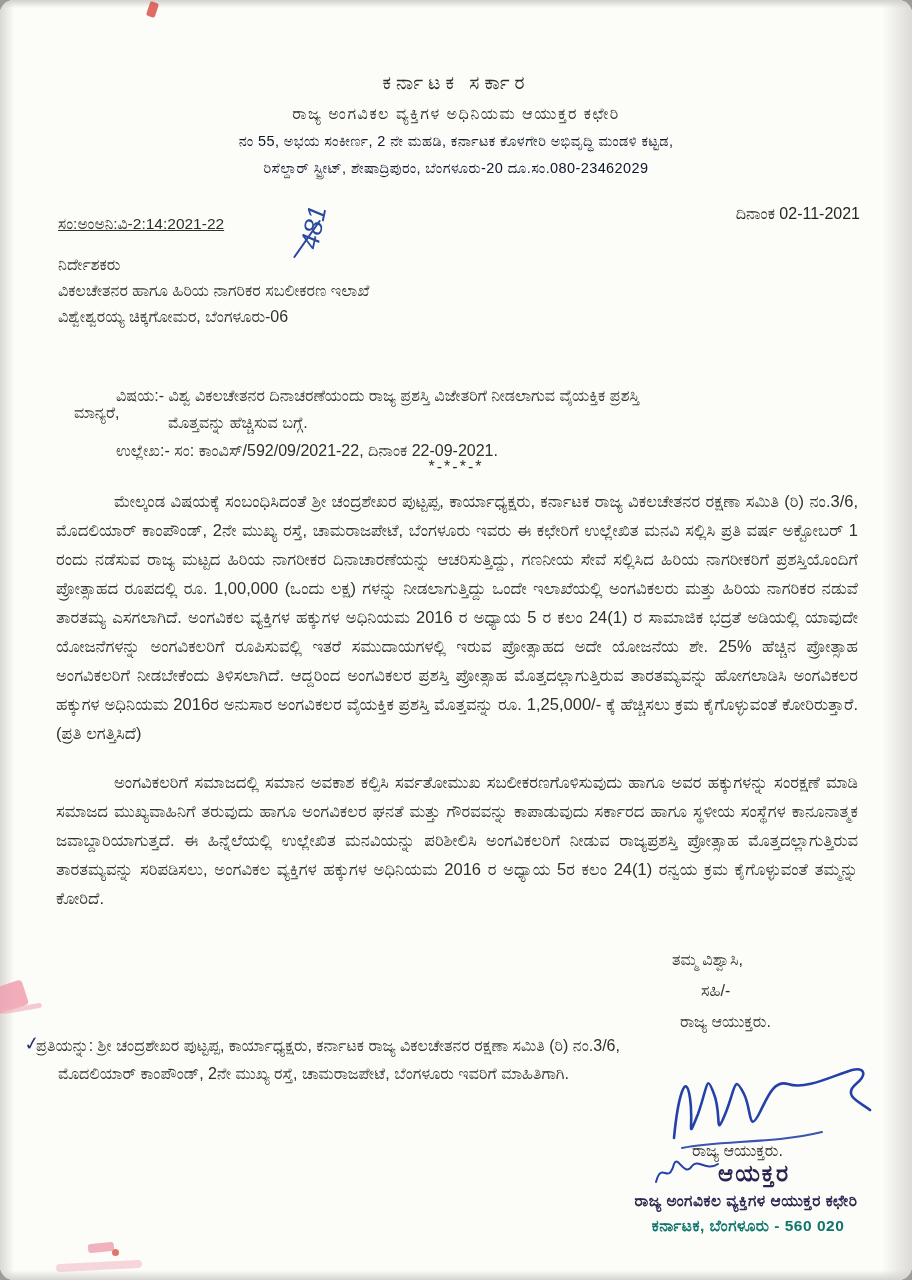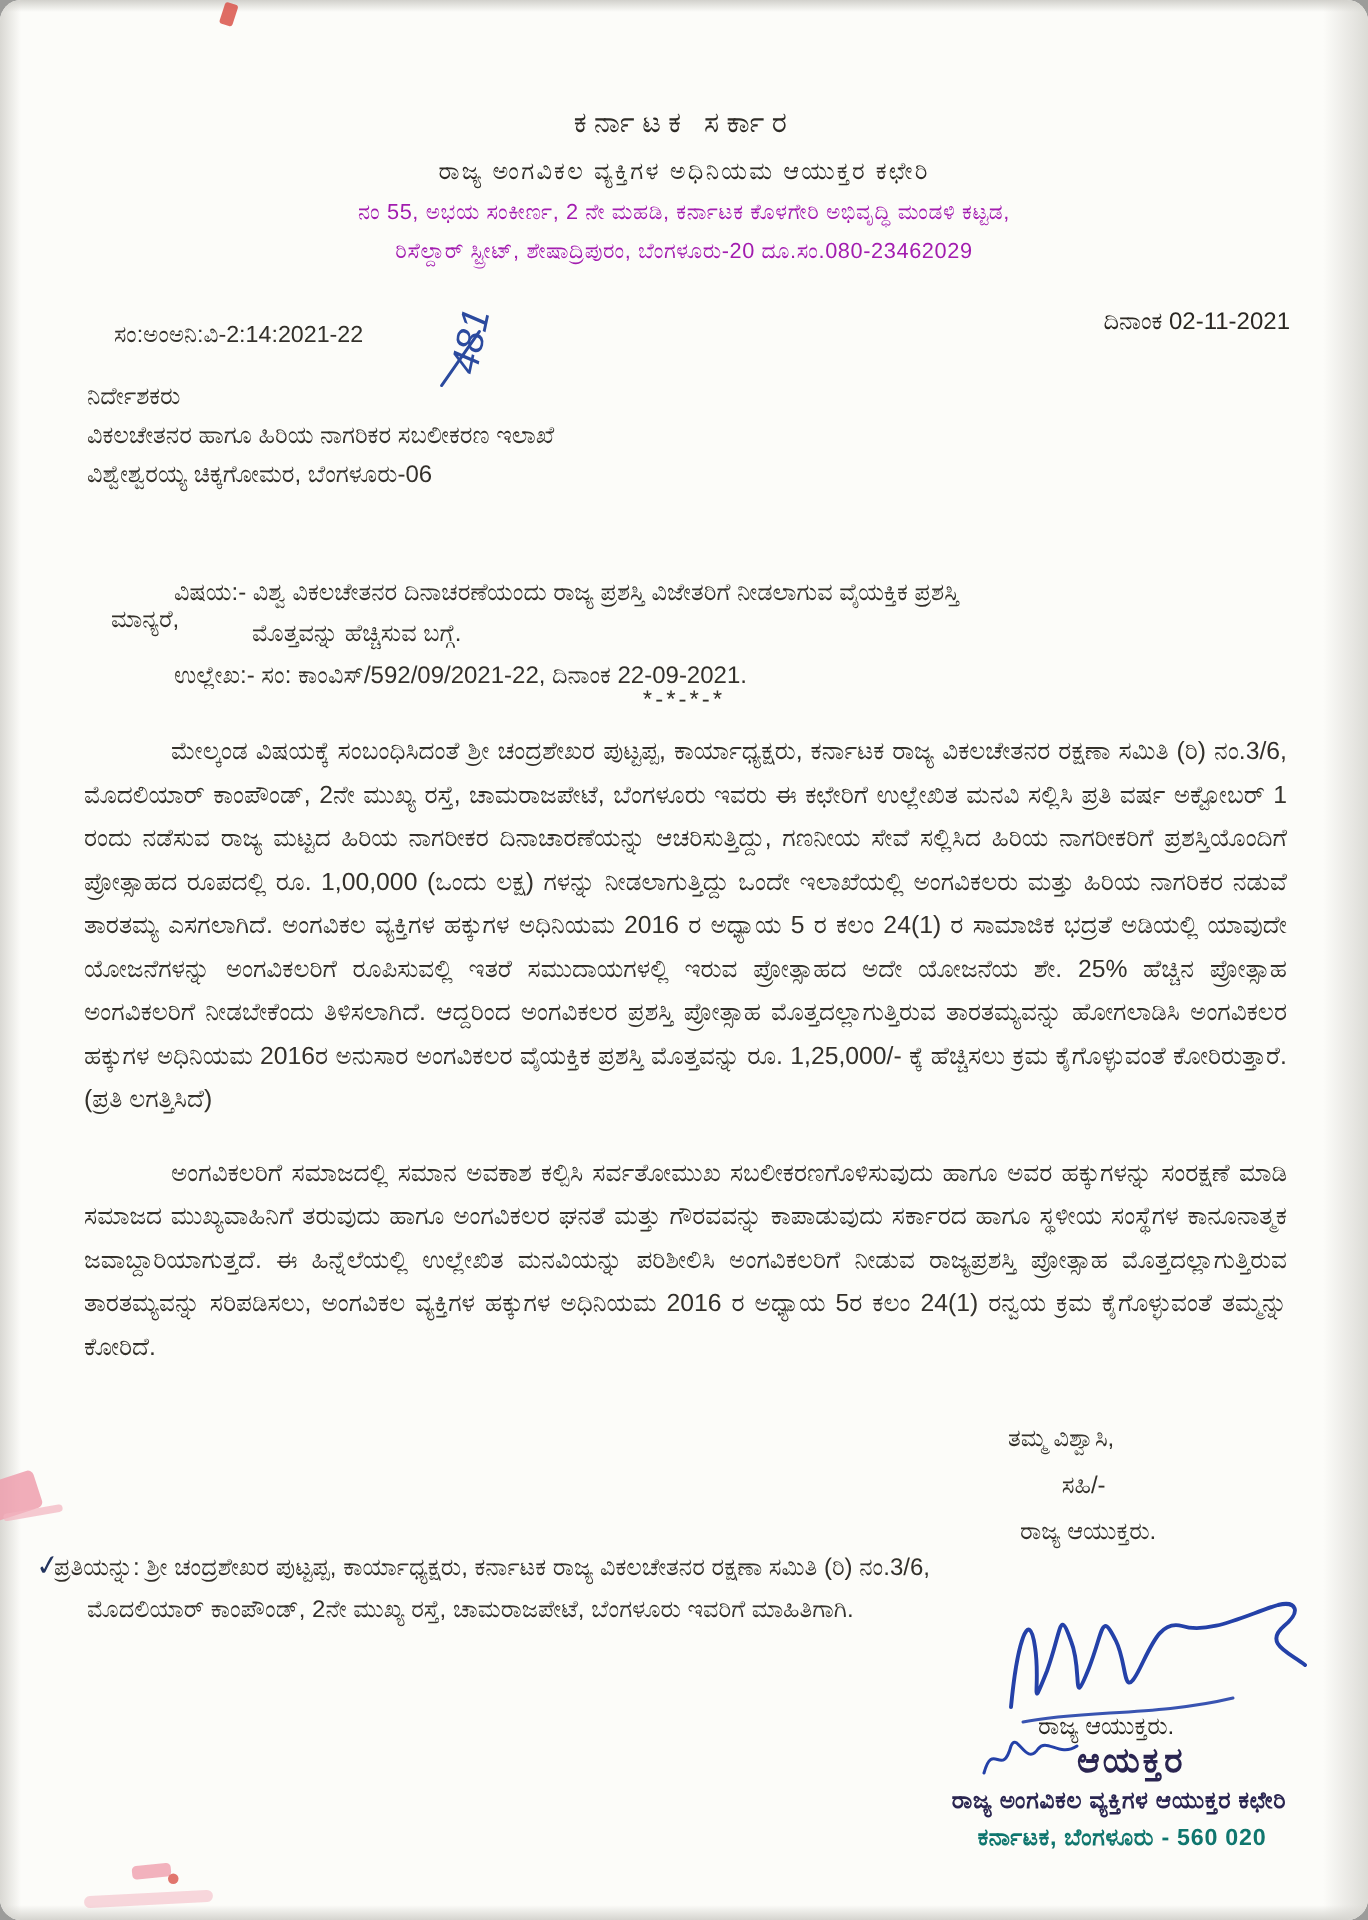--- a/index.html
+++ b/index.html
@@ -19,24 +19,24 @@
   .edge-right  { position:absolute; right:0; top:0; width:30px; height:1280px;
                  background:linear-gradient(to left,#dcdbd6,rgba(252,252,249,0)); }
   .edge-top    { position:absolute; left:0; top:0; width:912px; height:8px;
                  background:linear-gradient(to bottom,#d2d1cc,rgba(252,252,249,0)); }
   .edge-bottom { position:absolute; left:0; bottom:0; width:912px; height:10px;
                  background:linear-gradient(to top,#d5d4cf,rgba(252,252,249,0)); }
 
   .header-block { position:absolute; top:72px; left:0; width:100%; text-align:center; }
   .gov-title    { font-size:19px; letter-spacing:5px; color:#2e2b26; }
   .office-title { font-size:16px; letter-spacing:1.5px; margin-top:11px; color:#2e2b26; }
-  .addr         { font-size:14.5px; margin-top:10px; color:#a21caf; letter-spacing:.4px; }
+  .addr         { font-size:14.5px; margin-top:10px; color:#0f172a; letter-spacing:.4px; }
 
   .date-line { position:absolute; top:205px; right:52px; font-size:16px; color:#2a2722; }
-  .ref-line  { position:absolute; top:215px; left:76px;  font-size:15.5px; }
+  .ref-line  { position:absolute; top:215px; left:58px;  font-size:15.5px;text-decoration:underline; }
 
   .hw-mark { position:absolute; top:212px; left:292px; color:#2b4a9e;
              font-size:26px; transform:rotate(-78deg); font-style:italic; }
   .hw-mark-line { position:absolute; top:238px; left:284px; width:46px; height:2px;
              background:#2b4a9e; transform:rotate(-55deg); border-radius:2px; }
 
   .recipient { position:absolute; top:252px; left:58px; font-size:16px; line-height:26px; }
 
   .salutation { position:absolute; top:360px; left:74px; font-size:16px;margin-top:44px; }
 
@@ -46,21 +46,21 @@
 
   .separator { position:absolute; top:458px; left:0; width:100%; text-align:center;
                font-size:16px; letter-spacing:2px; }
 
   .body-para { position:absolute; left:56px; width:802px; font-size:16.5px;
                line-height:29px; text-align:justify; text-indent:58px; color:#34312b; }
   .para1 { top:487px; }
   .para2 { top:768px; }
 
   .closing { position:absolute; top:944px; left:672px; font-size:16px; line-height:31px; }
-  .closing .c2 { margin-left:2px;text-align:center; }
+  .closing .c2 { margin-left:29px; }
   .closing .c3 { margin-left:8px; }
 
   .copy-note { position:absolute; top:1032px; left:36px; width:848px;
                font-size:16px; line-height:28px; }
   .copy-note .l2 { margin-left:22px; }
   .check { position:absolute; top:1032px; left:24px; color:#23345e; font-size:19px;
            transform:rotate(-8deg); }
 
   .big-signature { position:absolute; top:1052px; left:652px; }
   .sig-title { position:absolute; top:1142px; left:692px; font-size:16px; color:#2a2722; }

